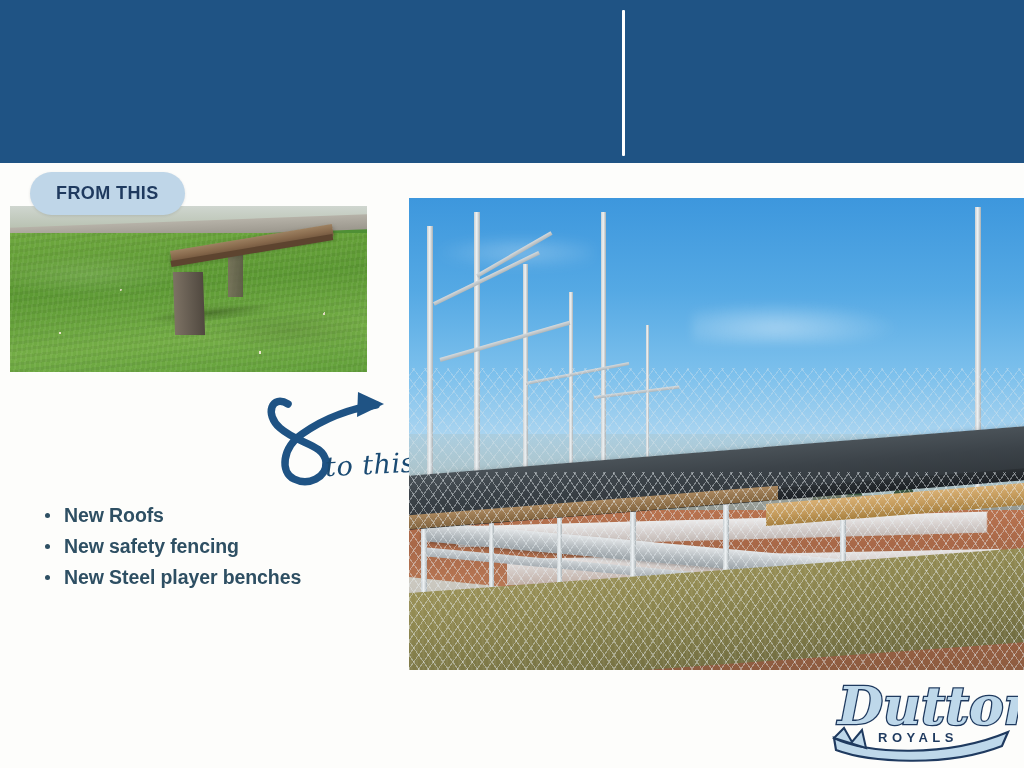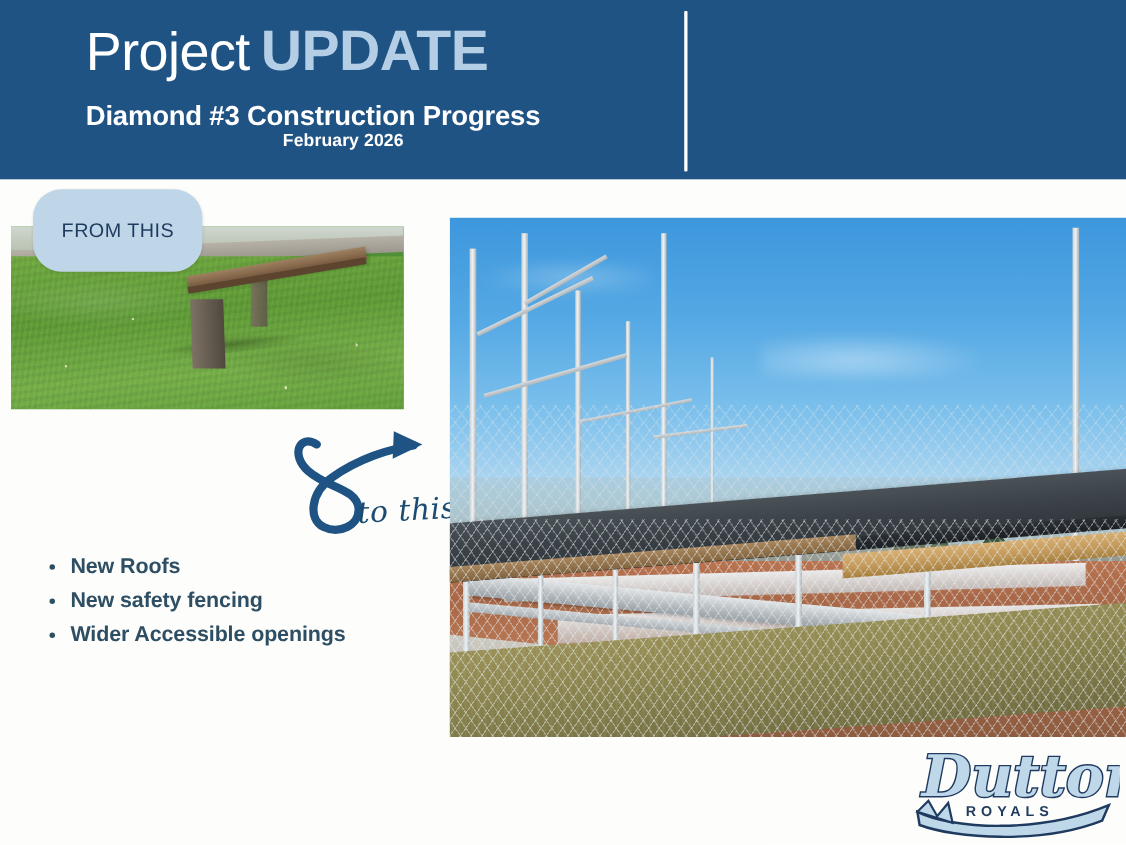--- a/index.html
+++ b/index.html
@@ -97,23 +97,23 @@
     opacity:.85;
   }
   .bench-shadow{
     position:absolute;left:38%;top:60%;width:36%;height:9%;
     background:radial-gradient(ellipse at center, rgba(20,30,10,.33), transparent 72%);
     transform:rotate(-6deg);
   }
 
   .badge-from{
     position:absolute;left:30px;top:172px;
-    padding:27px 26px;border-radius:26px;
+    padding:11px 26px;border-radius:26px;
     background:#bfd6e8;
-    color:#1f3a5f;font-size:18px;font-weight:400;letter-spacing:.4px;
+    color:#1f3a5f;font-size:18px;font-weight:700;letter-spacing:.4px;
     box-shadow:0 1px 3px rgba(0,0,0,.10);
     z-index:6;
   }
 
   
   .arrow-wrap{position:absolute;left:258px;top:386px;width:155px;height:110px;}
   .script-tothis{
     position:absolute;left:325px;top:449px;
     font-family:"DejaVu Serif", serif;
     font-style:italic;font-size:27px;color:#1b4b73;
@@ -256,27 +256,20 @@
   
   .logo{position:absolute;left:826px;top:672px;width:192px;height:92px;}
 </style>
 </head>
 <body>
 
 <div class="slide">
 
   <div class="header">
 
-    <div class="header-left">
-      <div class="title-line">
-        <span class="t-project">Project</span><span class="t-update">UPDATE</span>
-      </div>
-      <div class="subtitle">Diamond #3 Construction Progress</div>
-      <div class="date">February 2026</div>
-    </div>
 
     <div class="divider"></div>
 
   </div>
 
   <div class="photo-old">
     <div class="po-sky"></div>
     <div class="po-path"></div>
     <div class="po-grass"></div>
     <div class="bench-shadow"></div>
@@ -292,21 +285,21 @@
     <svg width="155" height="110" viewBox="0 0 155 110">
       <path d="M30 18 C 14 8, 6 28, 22 42 C 40 58, 66 58, 68 76 C 69 92, 50 100, 36 93 C 22 86, 24 62, 44 48 C 68 31, 96 22, 118 19" fill="none" stroke="#1f5384" stroke-width="7.5" stroke-linecap="round" stroke-linejoin="round"></path>
       <path d="M100 6 L126 18 L99 31 Z" fill="#1f5384"></path>
     </svg>
   </div>
   <div class="script-tothis">to this</div>
 
   <ul class="bullets">
     <li>New Roofs</li>
     <li>New safety fencing</li>
-    <li>Wider Accessible openings</li>
+    <li>New Steel player benches</li>
   </ul>
 
   <div class="photo-new">
     <div class="pn-sky"></div>
     <div class="pn-cloud"></div>
     <div class="pn-cloud2"></div>
     <div class="pn-trees"></div>
     <div class="pn-houses"></div>
 
     <div class="pole" style="left:3%;top:6%;width:0.9%;height:56%;"></div>

